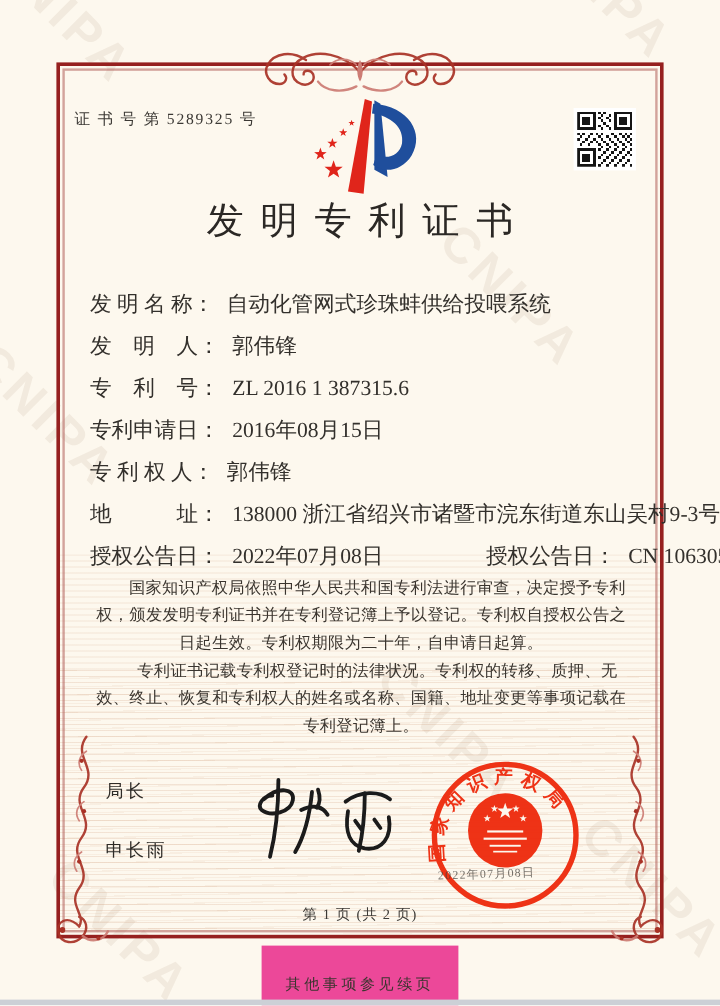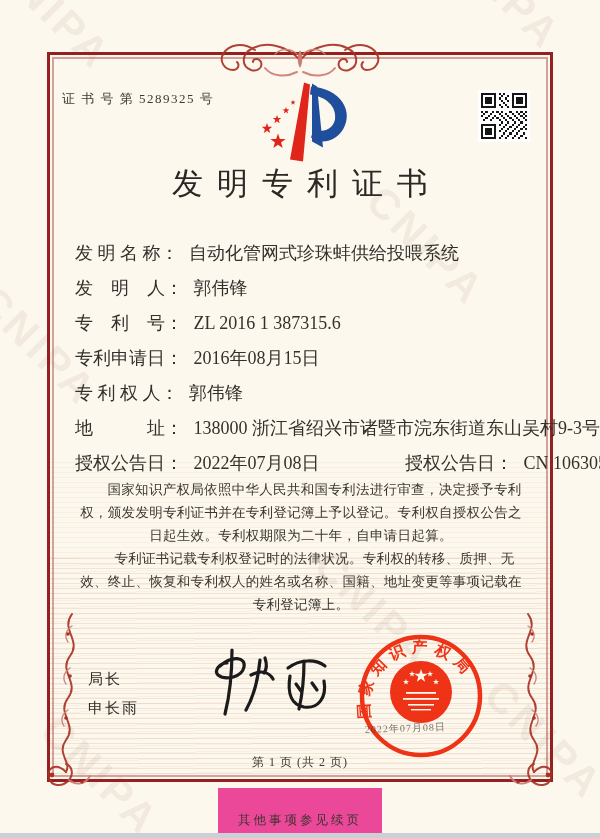--- a/index.html
+++ b/index.html
@@ -57,21 +57,21 @@
   
   .frow{position:absolute;left:75px;font-size:18px;color:#33302c;white-space:nowrap;}
   .flabel{display:inline-block;min-width:92px;}
   .fvalue{margin-left:6px;}
   .grant2{position:absolute;left:330px;top:0;}
   
   .body-text{position:absolute;left:74px;top:478px;width:454px;font-size:13.5px;line-height:23px;color:#3a352f;}
   .body-text p{margin:0;text-indent:2em;letter-spacing:.3px;text-align:center;}
   
   .signer{position:absolute;left:88px;font-size:15px;color:#2e2b27;letter-spacing:2px;}
-  .signer-title{top:670px;}
+  .signer-title{top:650px;}
   .signer-name{top:699px;}
   .sig-svg{position:absolute;left:192px;top:646px;width:150px;height:82px;}
   
   .seal{position:absolute;left:355px;top:630px;width:132px;height:132px;opacity:.96;}
   
   .page-no{position:absolute;left:0;top:754px;width:600px;text-align:center;font-size:12px;color:#3c3935;letter-spacing:1px;}
   .footer-note{
     position:absolute;left:50%;transform:translateX(-50%);top:788px;
     background:#ec4899;padding:24px 20px;font-size:12.5px;letter-spacing:3px;color:#3a352f;white-space:nowrap;
   }

